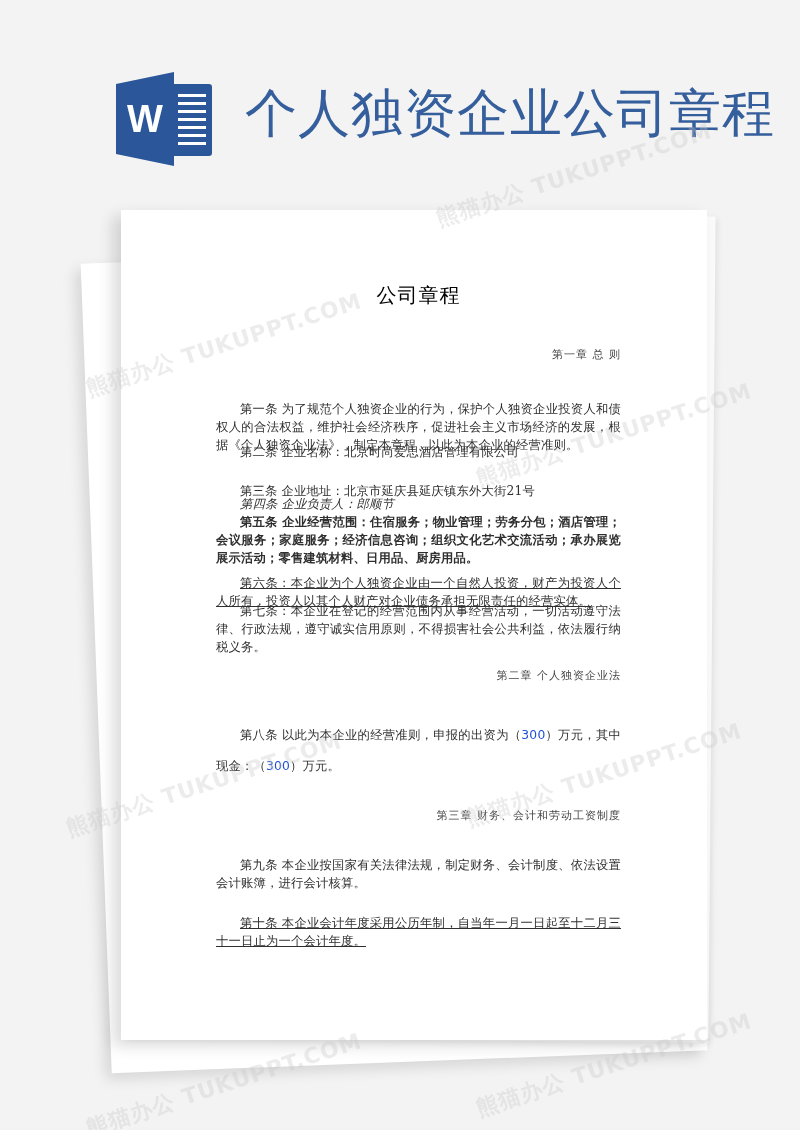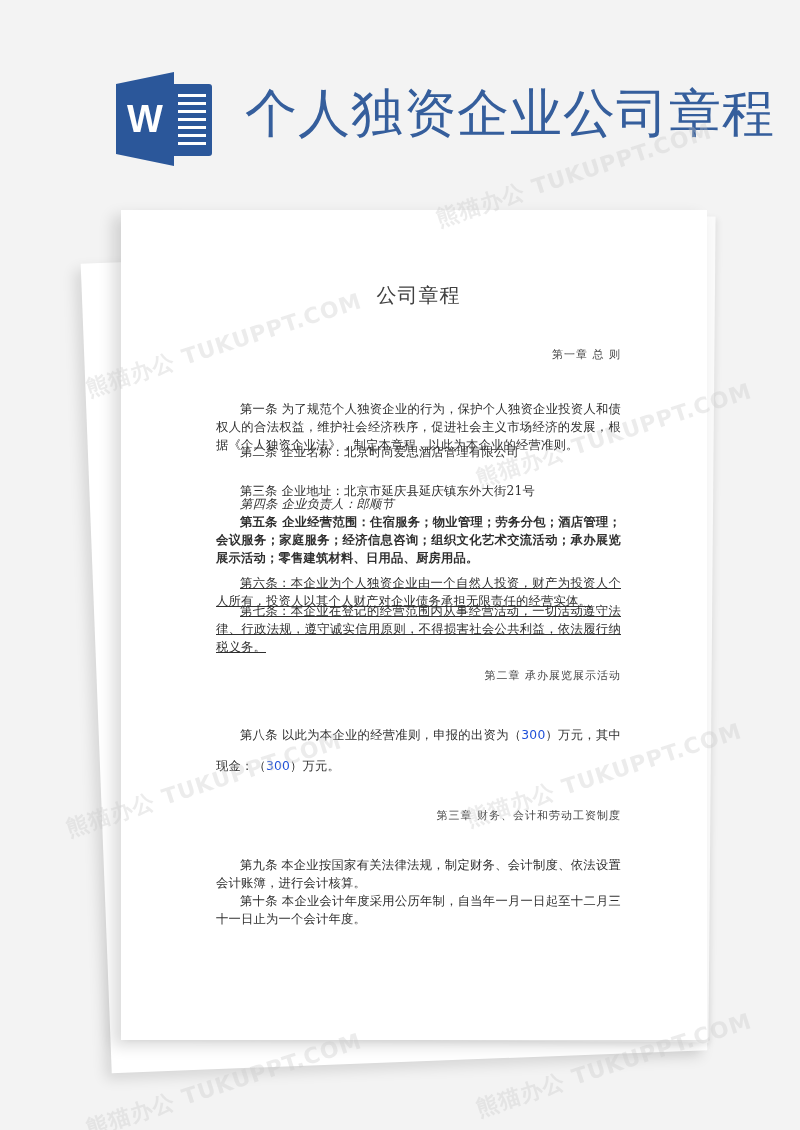--- a/index.html
+++ b/index.html
@@ -26,21 +26,21 @@
     box-shadow: 2px 2px 6px rgba(0,0,0,0.08);
   }
   .sheet {
     position: absolute; left: 121px; top: 210px; width: 586px; height: 830px;
     background: #fff;
     box-shadow: -8px 6px 14px rgba(0,0,0,0.14);
   }
   .doc { position: absolute; left: 95px; top: 0; width: 405px; color: #333; font-size: 12.5px; }
   .doc-title {
     position: absolute; left: 0; top: 72px; width: 405px; text-align: center;
-    font-size: 20px; color: #404040; letter-spacing: 1px;
+    font-size: 20px; color: #000000; letter-spacing: 1px;
   }
   .chapter {
     position: absolute; left: 0; width: 405px; text-align: right;
     font-size: 11px; color: #444; letter-spacing: 1px;
   }
   .para {
     position: absolute; left: 0; width: 405px; margin: 0;
     font-size: 12.3px; line-height: 18px; color: #2f2f2f; text-indent: 24px;
     text-align: justify; letter-spacing: 0.2px;
   }
@@ -81,30 +81,30 @@
     <div class="doc-title">公司章程</div>
 
     <div class="chapter" style="top:137px;">第一章 总 则</div>
 
     <p class="para" style="top:190px;">第一条 为了规范个人独资企业的行为，保护个人独资企业投资人和债权人的合法权益，维护社会经济秩序，促进社会主义市场经济的发展，根据《个人独资企业法》，制定本章程，以此为本企业的经营准则。</p>
     <p class="para" style="top:233px;">第二条 企业名称：北京时尚爱思酒店管理有限公司</p>
     <p class="para" style="top:272px;">第三条 企业地址：北京市延庆县延庆镇东外大街21号</p>
     <p class="para" style="top:285px;font-style:italic;">第四条 企业负责人：郎顺节</p>
     <p class="para" style="top:303px;font-weight:bold;">第五条 企业经营范围：住宿服务；物业管理；劳务分包；酒店管理；会议服务；家庭服务；经济信息咨询；组织文化艺术交流活动；承办展览展示活动；零售建筑材料、日用品、厨房用品。</p>
     <p class="para" style="top:364px;text-decoration:underline;">第六条：本企业为个人独资企业由一个自然人投资，财产为投资人个人所有，投资人以其个人财产对企业债务承担无限责任的经营实体。</p>
-    <p class="para" style="top:392px;text-decoration:underline;">第七条：本企业在登记的经营范围内从事经营活动，一切活动遵守法律、行政法规，遵守诚实信用原则，不得损害社会公共利益，依法履行纳税义务。</p>
+    <p class="para" style="top:392px;">第七条：本企业在登记的经营范围内从事经营活动，一切活动遵守法律、行政法规，遵守诚实信用原则，不得损害社会公共利益，依法履行纳税义务。</p>
 
-    <div class="chapter" style="top:458px;">第二章 承办展览展示活动</div>
+    <div class="chapter" style="top:458px;">第二章 个人独资企业法</div>
 
     <p class="para" style="top:510px; line-height:31px;"><span>第八条 以此为本企业的经营准则，申报的出资为（</span><span class="num">300</span><span>）万元，其中现金：（</span><span class="num">300</span><span>）万元。</span></p>
 
     <div class="chapter" style="top:598px;">第三章 财务、会计和劳动工资制度</div>
 
-    <p class="para" style="top:646px;font-family:Liberation Serif, serif;">第九条 本企业按国家有关法律法规，制定财务、会计制度、依法设置会计账簿，进行会计核算。</p>
-    <p class="para" style="top:682px;">第十条 本企业会计年度采用公历年制，自当年一月一日起至十二月三十一日止为一个会计年度。</p>
+    <p class="para" style="top:646px;">第九条 本企业按国家有关法律法规，制定财务、会计制度、依法设置会计账簿，进行会计核算。</p>
+    <p class="para" style="top:704px;text-decoration:underline;">第十条 本企业会计年度采用公历年制，自当年一月一日起至十二月三十一日止为一个会计年度。</p>
   </div>
 </div>
 
 <div class="watermark" style="left:430px; top:160px;">熊猫办公 TUKUPPT.COM</div>
 <div class="watermark" style="left:80px; top:330px;">熊猫办公 TUKUPPT.COM</div>
 <div class="watermark" style="left:470px; top:420px;">熊猫办公 TUKUPPT.COM</div>
 <div class="watermark" style="left:60px; top:770px;">熊猫办公 TUKUPPT.COM</div>
 <div class="watermark" style="left:460px; top:760px;">熊猫办公 TUKUPPT.COM</div>
 <div class="watermark" style="left:80px; top:1070px;">熊猫办公 TUKUPPT.COM</div>
 <div class="watermark" style="left:470px; top:1050px;">熊猫办公 TUKUPPT.COM</div>

